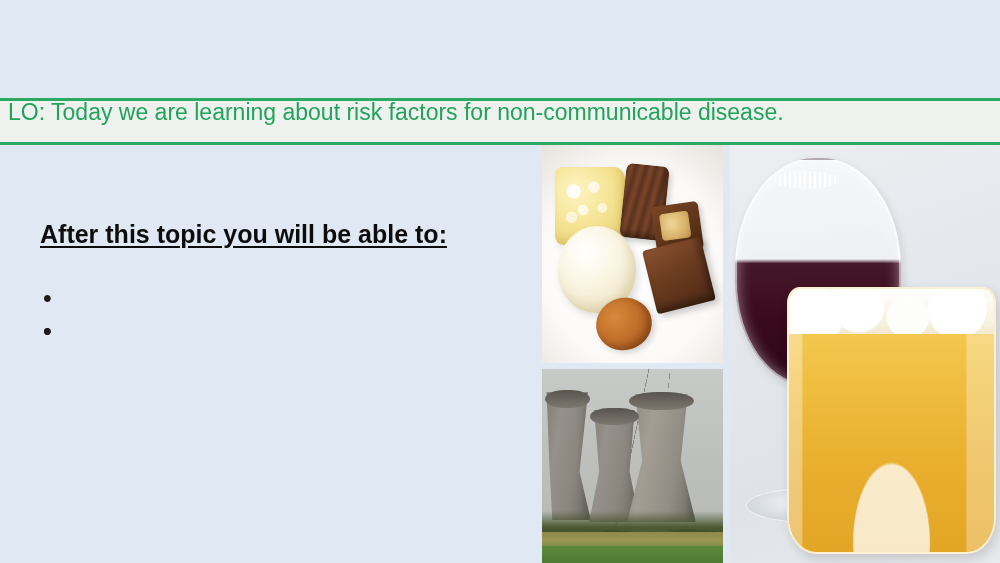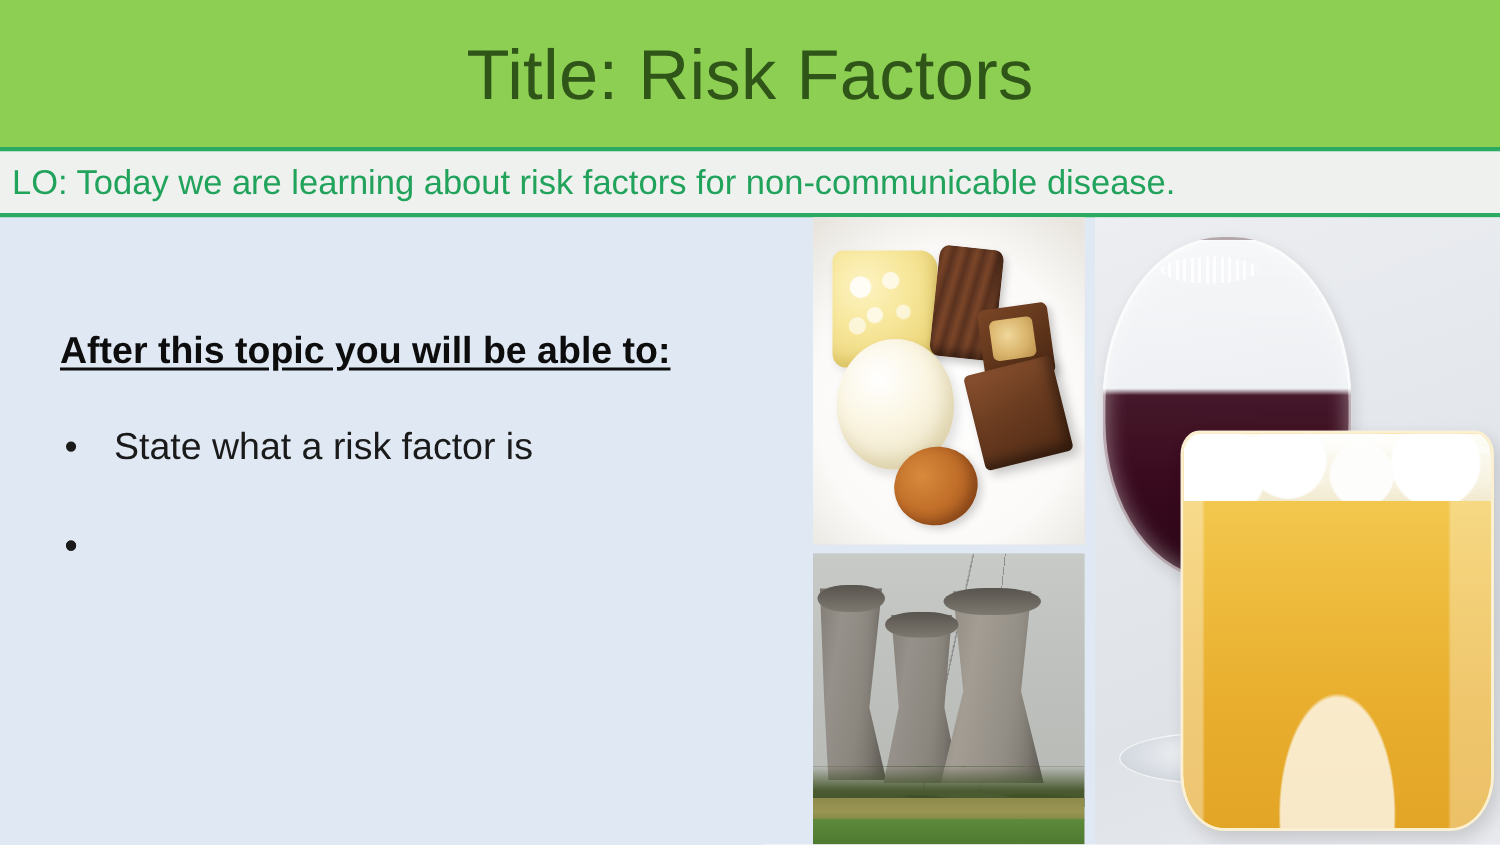--- a/index.html
+++ b/index.html
@@ -46,21 +46,20 @@
   }
 
   
   #lo-bar {
     position: absolute;
     left: 0; top: 101px;
     width: 1000px;
     height: 41px;
     background: #eef1ee;
     display: flex;
-    align-items: center;
     box-sizing: border-box;
     padding-left: 8px;
   }
   #lo-text {
     font-size: 23px;
     line-height: 1;
     color: #22a35c;
     white-space: nowrap;
   }
   .rule-bottom {
@@ -366,39 +365,35 @@
     width: 100%; height: 5%;
     background: linear-gradient(180deg, rgba(255,255,255,.85) 0%, rgba(255,255,255,.25) 100%);
     border-radius: 50%/100% 100% 0 0;
   }
 </style>
 </head>
 <body>
 
 <div id="slide">
 
-  <div id="title-bar">
-    <div id="title-text">Title: Risk Factors</div>
-  </div>
   <div class="rule-top"></div>
 
   <div id="lo-bar">
     <div id="lo-text">LO: Today we are learning about risk factors for non-communicable disease.</div>
   </div>
   <div class="rule-bottom"></div>
 
   <div id="content">
 
     <div id="text-column">
       <div id="objectives-heading">After this topic you will be able to:</div>
 
       <ul id="bullet-list">
         <li>
           <span class="dot">•</span>
-          <span>State what a risk factor is</span>
         </li>
         <li>
           <span class="dot">•</span>
         </li>
         <li>
           <span class="dot">•</span>
         </li>
       </ul>
     </div>
 

